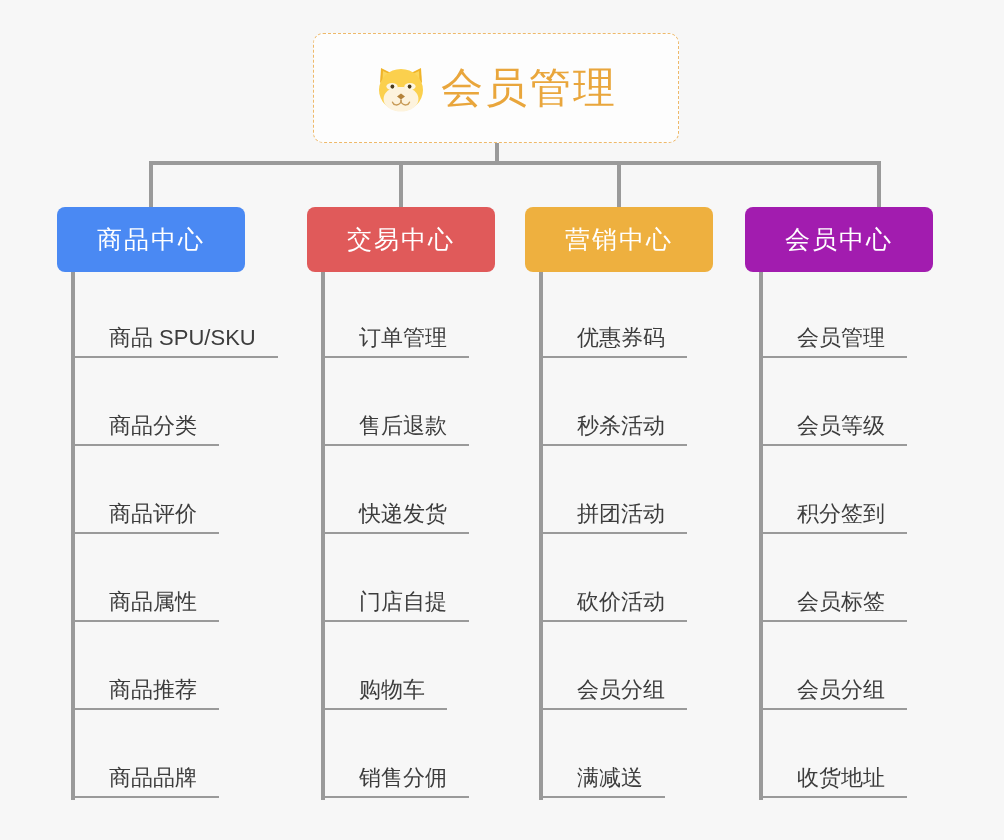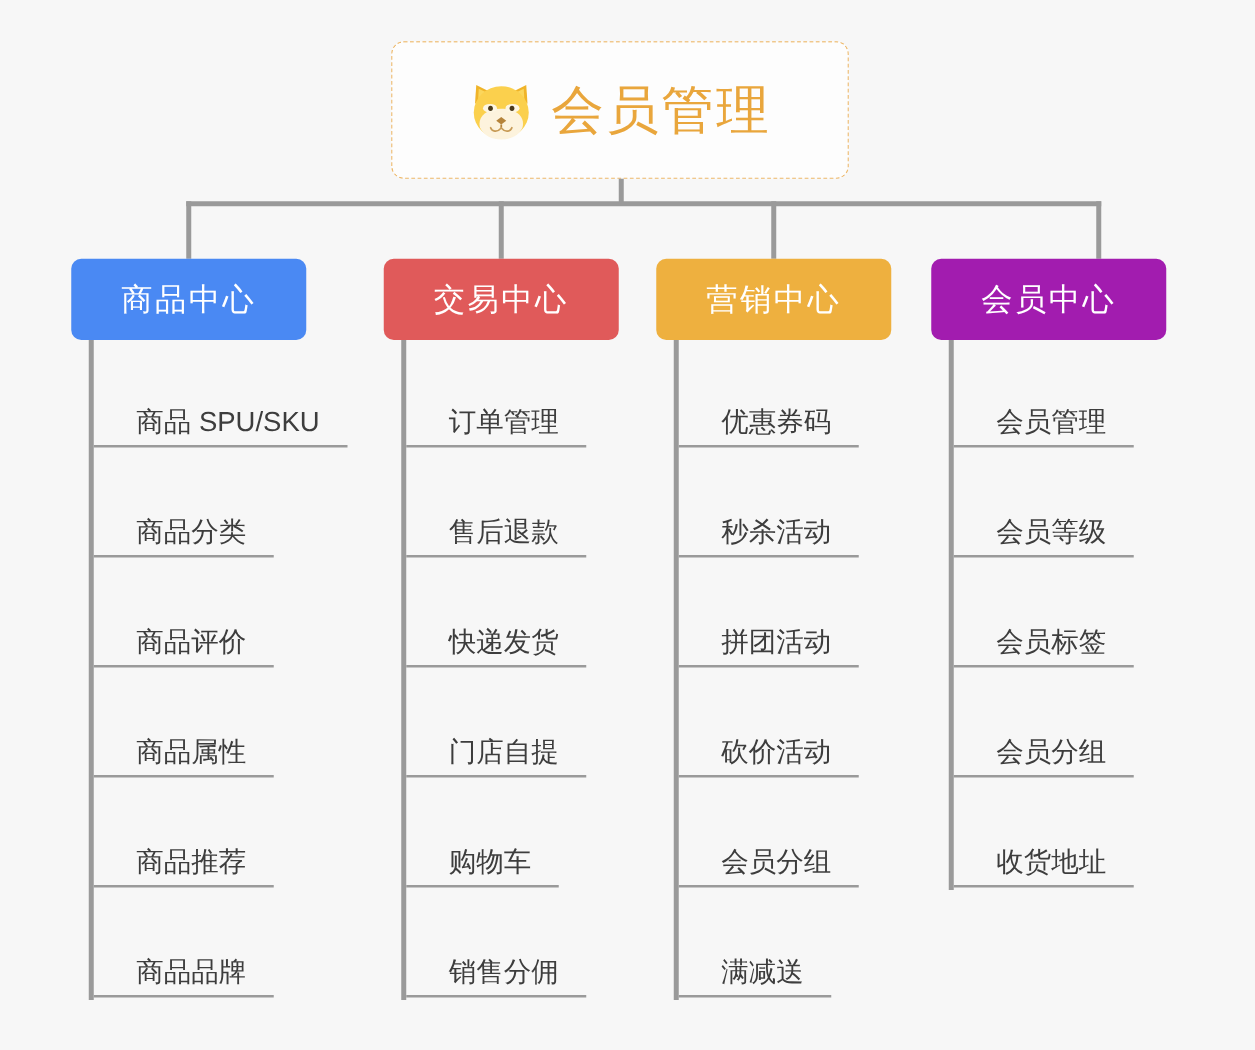--- a/index.html
+++ b/index.html
@@ -221,20 +221,23 @@
       <span>会员中心</span>
     </div>
     <div class="leaf-list">
       <div class="leaf">
           <span class="leaf-label">会员管理</span>
         </div>
       <div class="leaf">
           <span class="leaf-label">会员等级</span>
         </div>
       <div class="leaf">
+          <span class="leaf-label">积分签到</span>
+        </div>
+      <div class="leaf">
           <span class="leaf-label">会员标签</span>
         </div>
       <div class="leaf">
           <span class="leaf-label">会员分组</span>
         </div>
       <div class="leaf">
           <span class="leaf-label">收货地址</span>
         </div>
     </div>
   </div>

